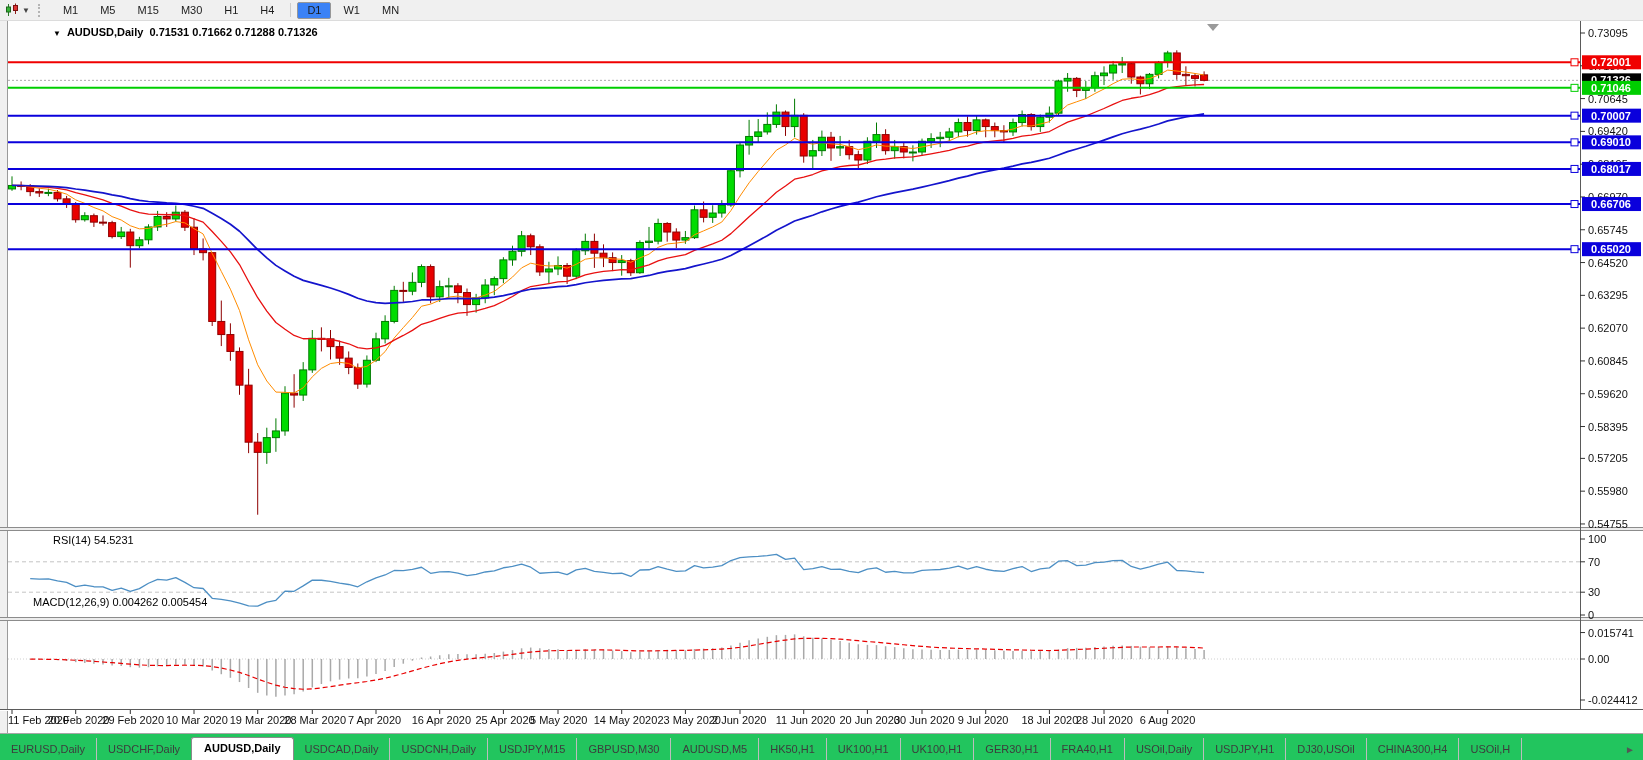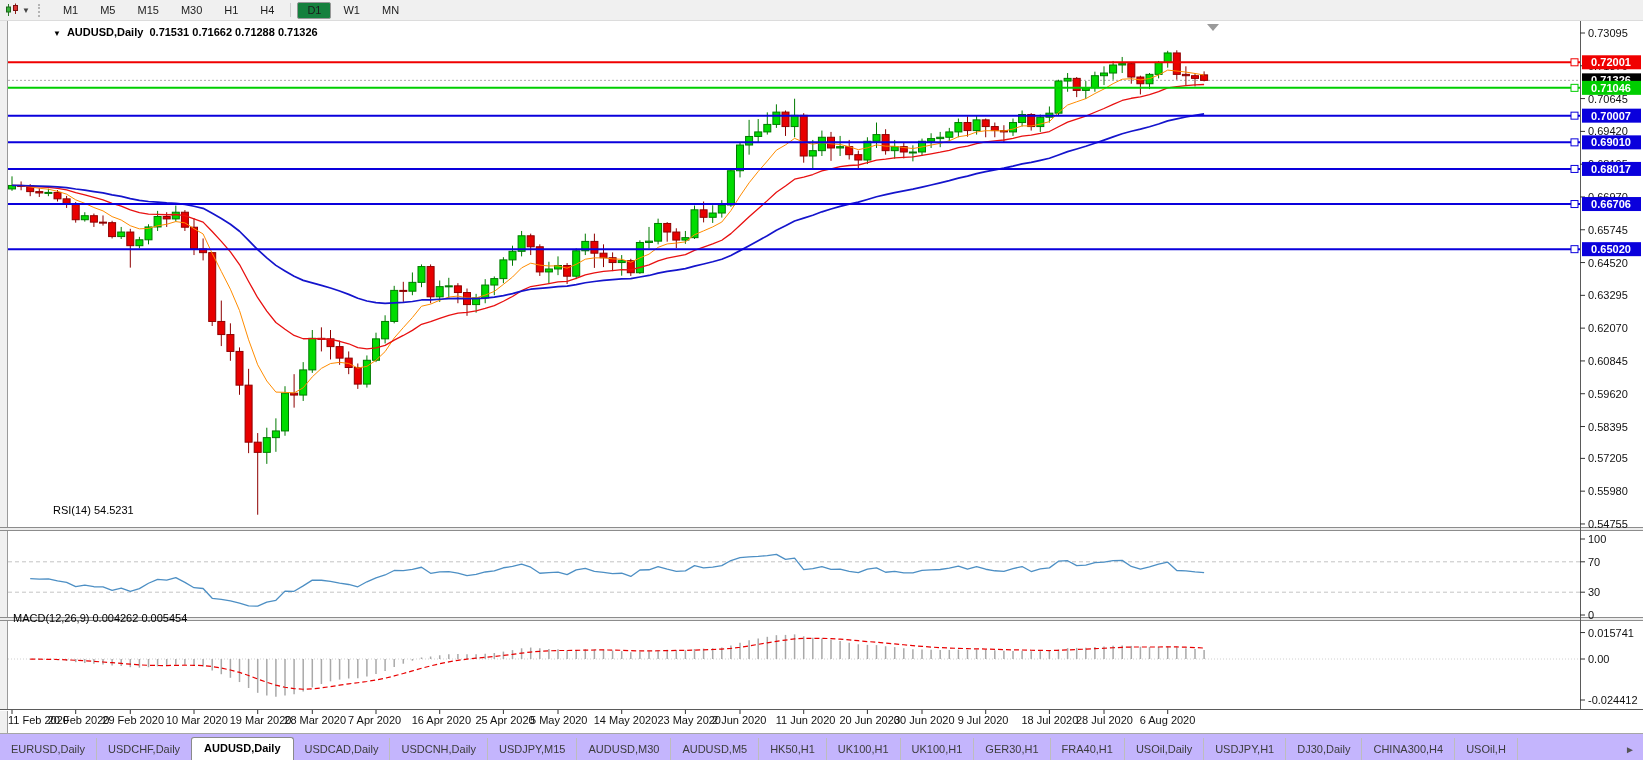--- a/index.html
+++ b/index.html
@@ -14,38 +14,38 @@
     display:flex;align-items:center;z-index:3;
   }
   .tool-icon{width:18px;height:16px;margin-left:3px;display:flex;align-items:center;justify-content:center;}
   .tool-caret{font-size:8px;color:#444;margin:0 4px 0 1px;}
   .grip{width:4px;height:13px;border-left:2px dotted #b4b4b4;margin:0 8px 0 4px;}
   .tf-btn{
     font-family:"Liberation Sans",sans-serif;font-size:11px;color:#1c1c1c;
     background:transparent;border:1px solid transparent;height:17px;
     padding:1px 9px;margin:8px 1px;line-height:13px;cursor:default;
   }
-  .tf-btn.active{background:#15803d;border:1px solid #979797;border-radius:2px;}
+  .tf-btn.active{background:#3b82f6;border:1px solid #979797;border-radius:2px;}
   .tf-sep{width:1px;height:14px;background:#cdcdcd;margin:0 5px;}
   
   .chart-title{
     position:absolute;left:13px;top:26px;z-index:3;
     font-size:11px;font-weight:bold;color:#000;letter-spacing:0;margin-left:40px;
   }
   .chart-title .caret{font-size:8px;margin-right:6px;font-weight:normal;}
   .panel-label{
     position:absolute;left:13px;z-index:3;font-size:11px;color:#000;background:transparent;
   }
-  #rsi-label{top:504px;padding-left:40px;}
-  #macd-label{top:612px;}
+  #rsi-label{top:534px;padding-left:40px;}
+  #macd-label{top:596px;margin-left:20px;}
   svg#chart-svg{position:absolute;left:0;top:0;z-index:1;}
   
   .tab-bar{
     position:absolute;left:0;top:733px;width:1643px;height:27px;
-    background:#c4b5fd;border-top:1px solid #a6a6a6;
+    background:#22c55e;border-top:1px solid #a6a6a6;
     display:flex;align-items:flex-end;z-index:3;
   }
   .tab{
     font-size:11px;color:#3c3c3c;padding:5px 11px 6px;white-space:nowrap;
     border-right:1px solid #bdbdbd;cursor:default;flex:none;
   }
   .tab.active{
     background:#ffffff;color:#000;font-weight:bold;
     border:1px solid #8a8a8a;border-bottom:1px solid #fff;
     border-radius:3px 3px 0 0;padding:4px 12px 6px;margin-left:-1px;
@@ -663,26 +663,26 @@
 <div class="panel-label" id="rsi-label">RSI(14) 54.5231</div>
 <div class="panel-label" id="macd-label">MACD(12,26,9) 0.004262 0.005454</div>
 
 <div class="tab-bar" id="tab-bar">
     <div class="tab">EURUSD,Daily</div>
     <div class="tab">USDCHF,Daily</div>
     <div class="tab active">AUDUSD,Daily</div>
     <div class="tab">USDCAD,Daily</div>
     <div class="tab">USDCNH,Daily</div>
     <div class="tab">USDJPY,M15</div>
-    <div class="tab">AUDUSD,M30</div>
+    <div class="tab">GBPUSD,M30</div>
     <div class="tab">AUDUSD,M5</div>
     <div class="tab">HK50,H1</div>
     <div class="tab">UK100,H1</div>
     <div class="tab">UK100,H1</div>
     <div class="tab">GER30,H1</div>
     <div class="tab">FRA40,H1</div>
     <div class="tab">USOil,Daily</div>
     <div class="tab">USDJPY,H1</div>
-    <div class="tab">DJ30,Daily</div>
+    <div class="tab">DJ30,USOil</div>
     <div class="tab">CHINA300,H4</div>
     <div class="tab">USOil,H</div>
     <div class="tab-scroll">►</div>
   </div>
 
 </body></html>

